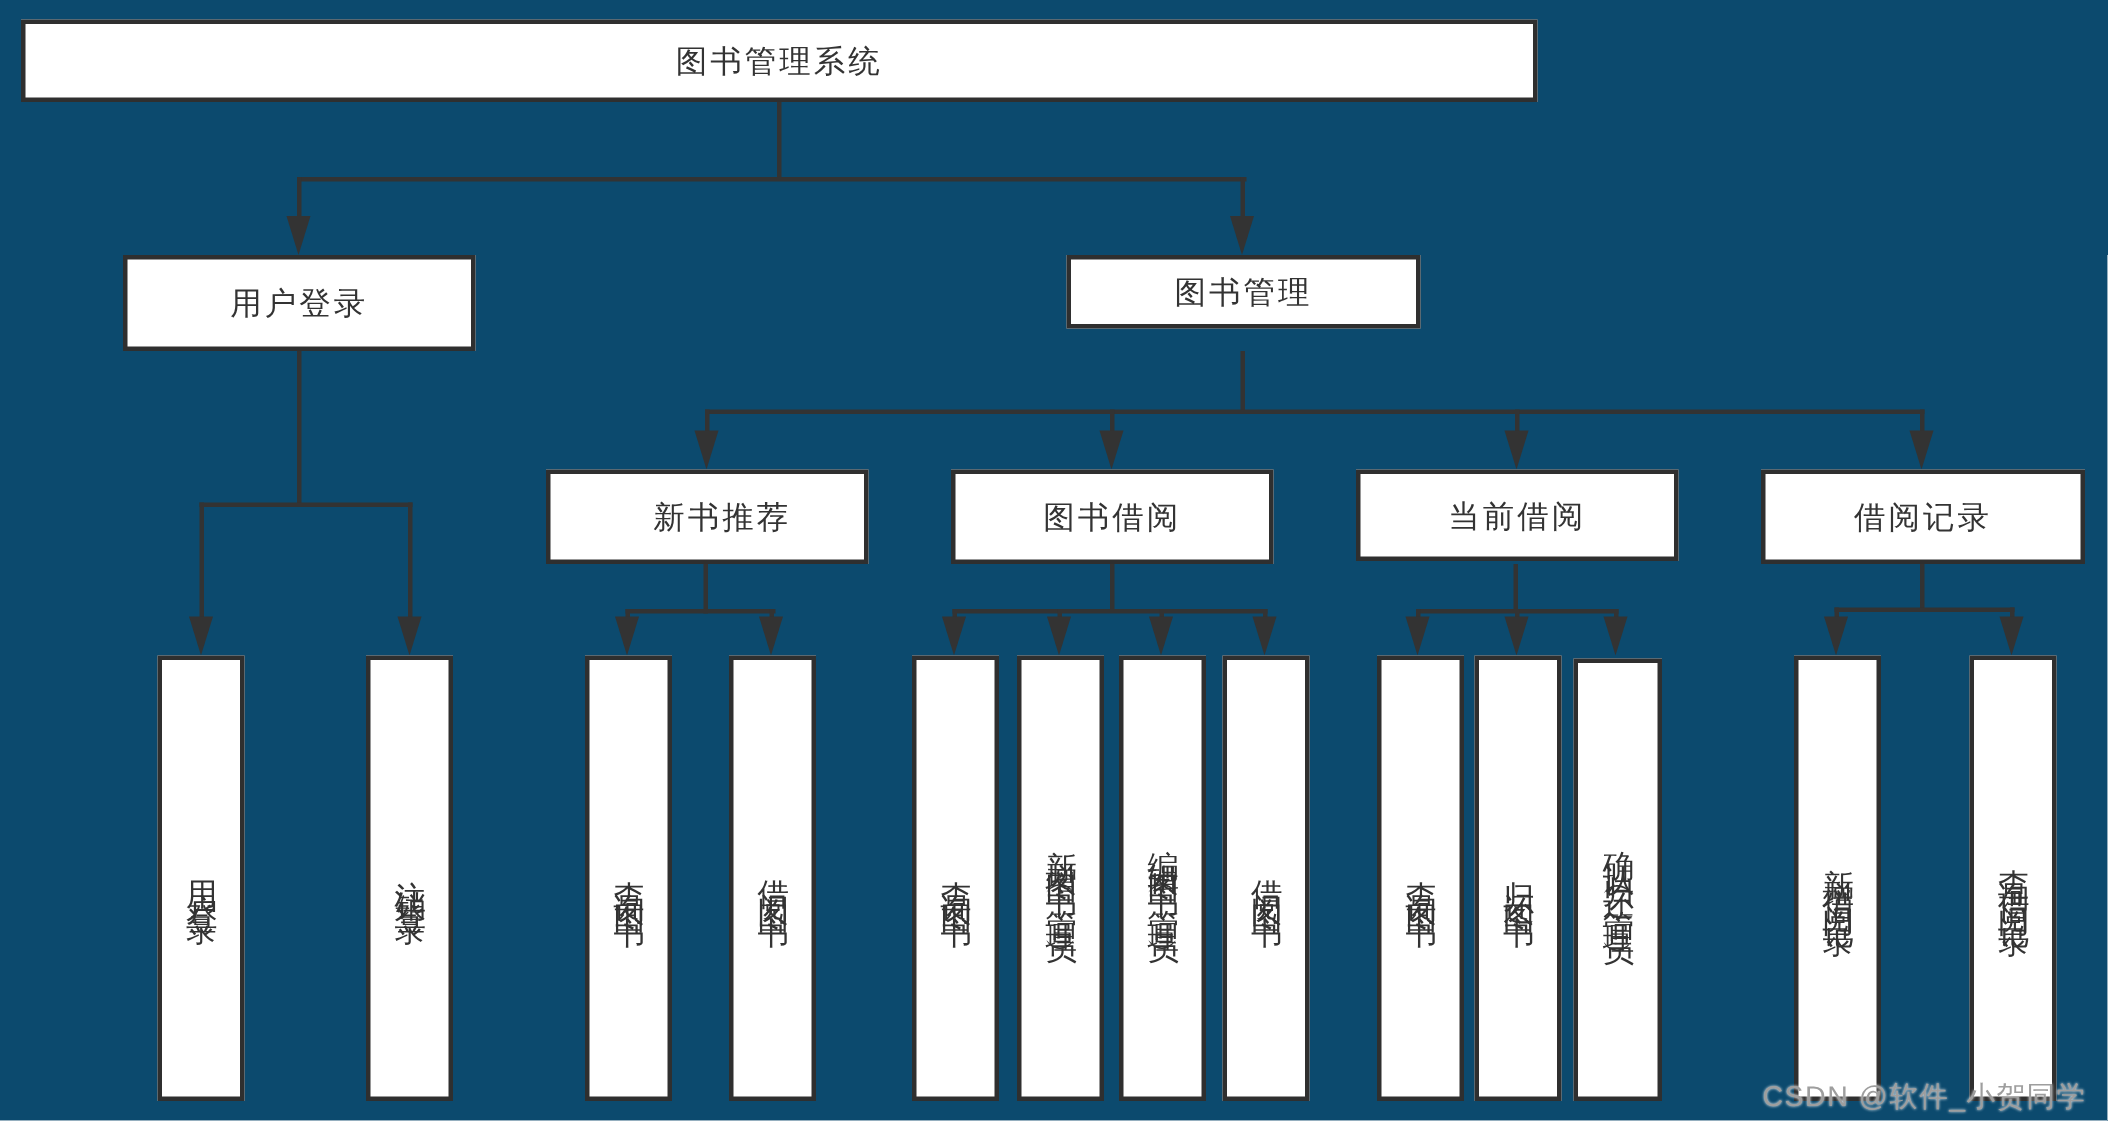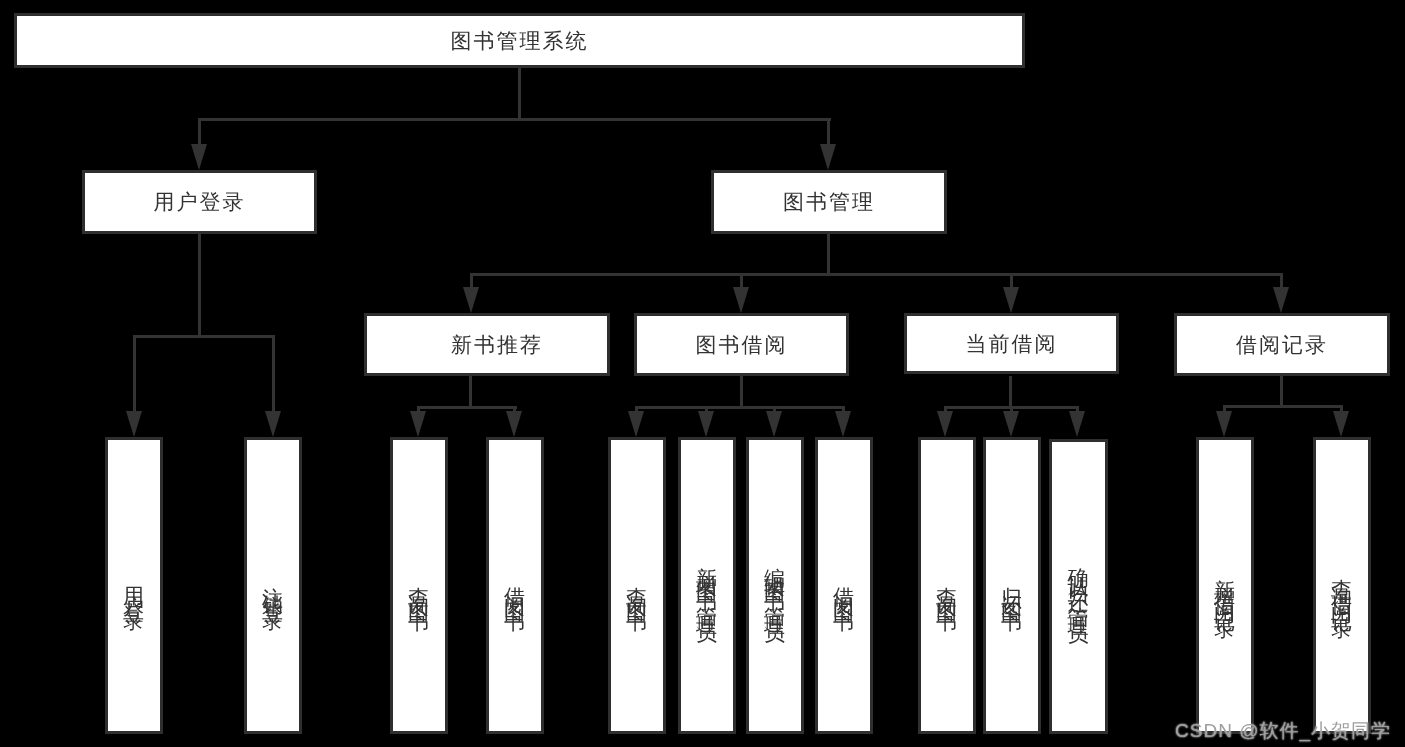--- a/index.html
+++ b/index.html
@@ -1,20 +1,20 @@
 <!DOCTYPE html>
 <html><head>
 <meta charset="utf-8">
 <style>
   html, body { margin: 0; padding: 0; background: #ffffff; }
   .canvas {
     position: relative;
     width: 1405px;
     height: 747px;
-    background: #000000;
+    background: #0c4a6e;
     font-family: "Liberation Sans", "DejaVu Sans", sans-serif;
     color: #333333;
     overflow: hidden;
   }
   .node {
     position: absolute;
     box-sizing: border-box;
     border: 3px solid #2f2f2f;
     background: #ffffff;
     display: flex;
@@ -62,21 +62,21 @@
   <div class="vline" style="left:518px; top:68px;  height:52px;"></div>
   <div class="hline" style="left:198px; top:118px; width:633px;"></div>
   <div class="vline" style="left:198px; top:118px; height:32px;"></div>
   <div class="arrow" style="left:191px; top:144px;"></div>
   <div class="vline" style="left:827px; top:118px; height:32px;"></div>
   <div class="arrow" style="left:820px; top:144px;"></div>
 
   <div class="node" style="left:82px; top:170px; width:235px; height:64px;">
     <span>用户登录</span>
   </div>
-  <div class="node" style="left:711px; top:170px; width:236px; height:64px;">
+  <div class="node" style="left:711px; top:170px; width:236px; height:49px;">
     <span>图书管理</span>
   </div>
 
   <div class="vline" style="left:198px; top:234px; height:103px;"></div>
   <div class="hline" style="left:133px; top:335px; width:142px;"></div>
   <div class="vline" style="left:133px; top:335px; height:78px;"></div>
   <div class="arrow" style="left:126px; top:411px;"></div>
   <div class="vline" style="left:272px; top:335px; height:78px;"></div>
   <div class="arrow" style="left:265px; top:411px;"></div>
 
@@ -84,21 +84,21 @@
   <div class="hline" style="left:470px; top:273px; width:813px;"></div>
   <div class="vline" style="left:470px;  top:273px; height:20px;"></div>
   <div class="arrow" style="left:463px;  top:287px;"></div>
   <div class="vline" style="left:740px;  top:273px; height:20px;"></div>
   <div class="arrow" style="left:733px;  top:287px;"></div>
   <div class="vline" style="left:1010px; top:273px; height:20px;"></div>
   <div class="arrow" style="left:1003px; top:287px;"></div>
   <div class="vline" style="left:1280px; top:273px; height:20px;"></div>
   <div class="arrow" style="left:1273px; top:287px;"></div>
 
-  <div class="node" style="left:364px; top:313px; width:246px; height:63px;padding-left:20px;">
+  <div class="node" style="left:364px; top:313px; width:215px; height:63px;padding-left:20px;">
     <span>新书推荐</span>
   </div>
   <div class="node" style="left:634px; top:313px; width:215px; height:63px;">
     <span>图书借阅</span>
   </div>
   <div class="node" style="left:904px; top:313px; width:215px; height:61px;">
     <span>当前借阅</span>
   </div>
   <div class="node" style="left:1174px; top:313px; width:216px; height:63px;">
     <span>借阅记录</span>

